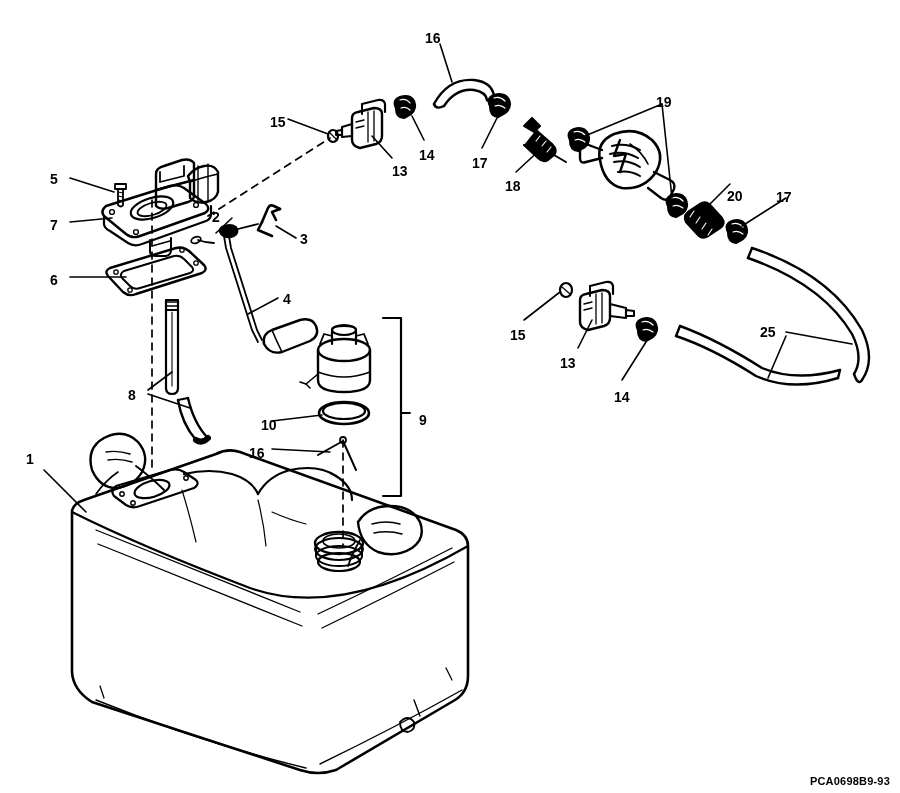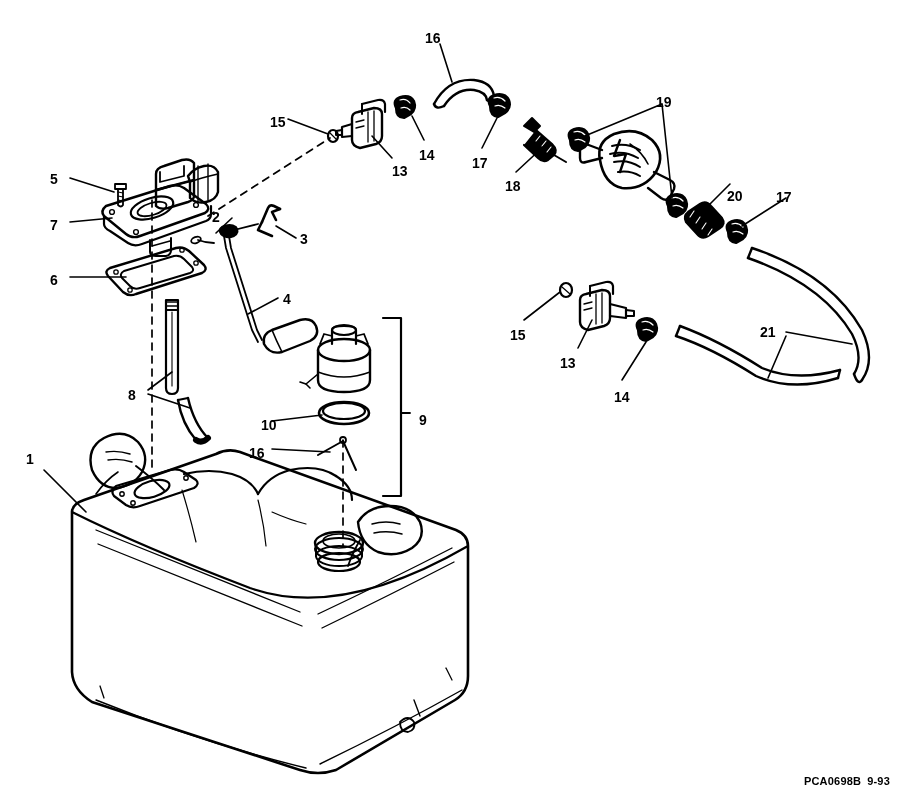--- a/index.html
+++ b/index.html
@@ -39,21 +39,21 @@
     right: 10px;
     bottom: 6px;
     font-family: "Liberation Sans", sans-serif;
     font-weight: bold;
     font-size: 11px;
     letter-spacing: 0.2px;
     color: #000000;
     white-space: nowrap;
   }
   #footer-code .code-date {
-    margin-left: 6px;
+    margin-left: 0;
   }
 </style>
 </head>
 <body>
 
 <div id="page">
 
   <svg id="diagram" viewBox="0 0 900 793">
     <g fill="none" stroke="#000000" stroke-linecap="round" stroke-linejoin="round">
 
@@ -403,21 +403,21 @@
   <div class="callout" style="left:249px; top:446px;">16</div>
   <div class="callout" style="left:392px; top:164px;">13</div>
   <div class="callout" style="left:419px; top:148px;">14</div>
   <div class="callout" style="left:270px; top:115px;">15</div>
   <div class="callout" style="left:425px; top:31px;">16</div>
   <div class="callout" style="left:472px; top:156px;">17</div>
   <div class="callout" style="left:505px; top:179px;">18</div>
   <div class="callout" style="left:656px; top:95px;">19</div>
   <div class="callout" style="left:727px; top:173px;margin-top:16px;">20</div>
   <div class="callout" style="left:776px; top:190px;">17</div>
-  <div class="callout" style="left:760px; top:325px;">21</div>
+  <div class="callout" style="left:760px; top:325px;">25</div>
   <div class="callout" style="left:510px; top:328px;">15</div>
   <div class="callout" style="left:560px; top:356px;">13</div>
   <div class="callout" style="left:614px; top:390px;">14</div>
 
   <div id="footer-code">
     <span>PCA0698B</span><span class="code-date">9-93</span>
   </div>
 
 </div>
 

